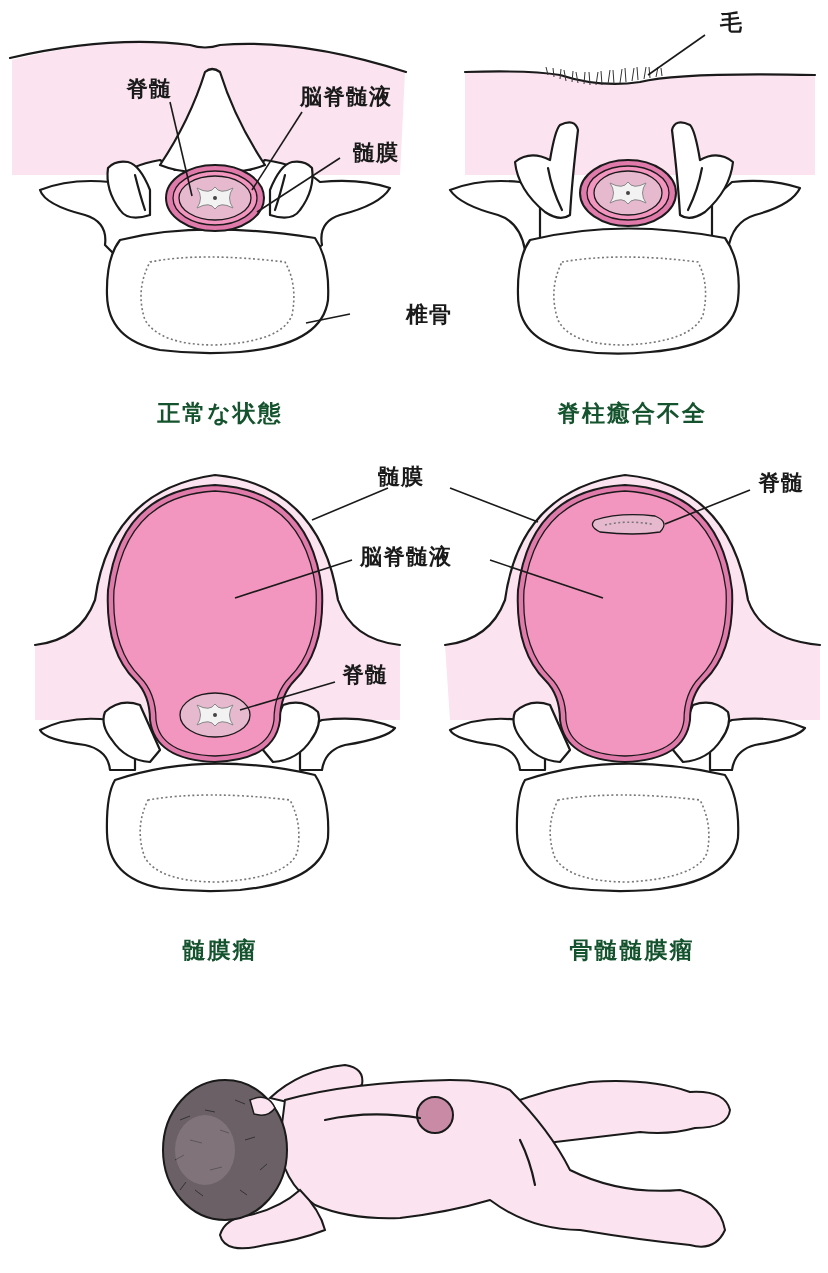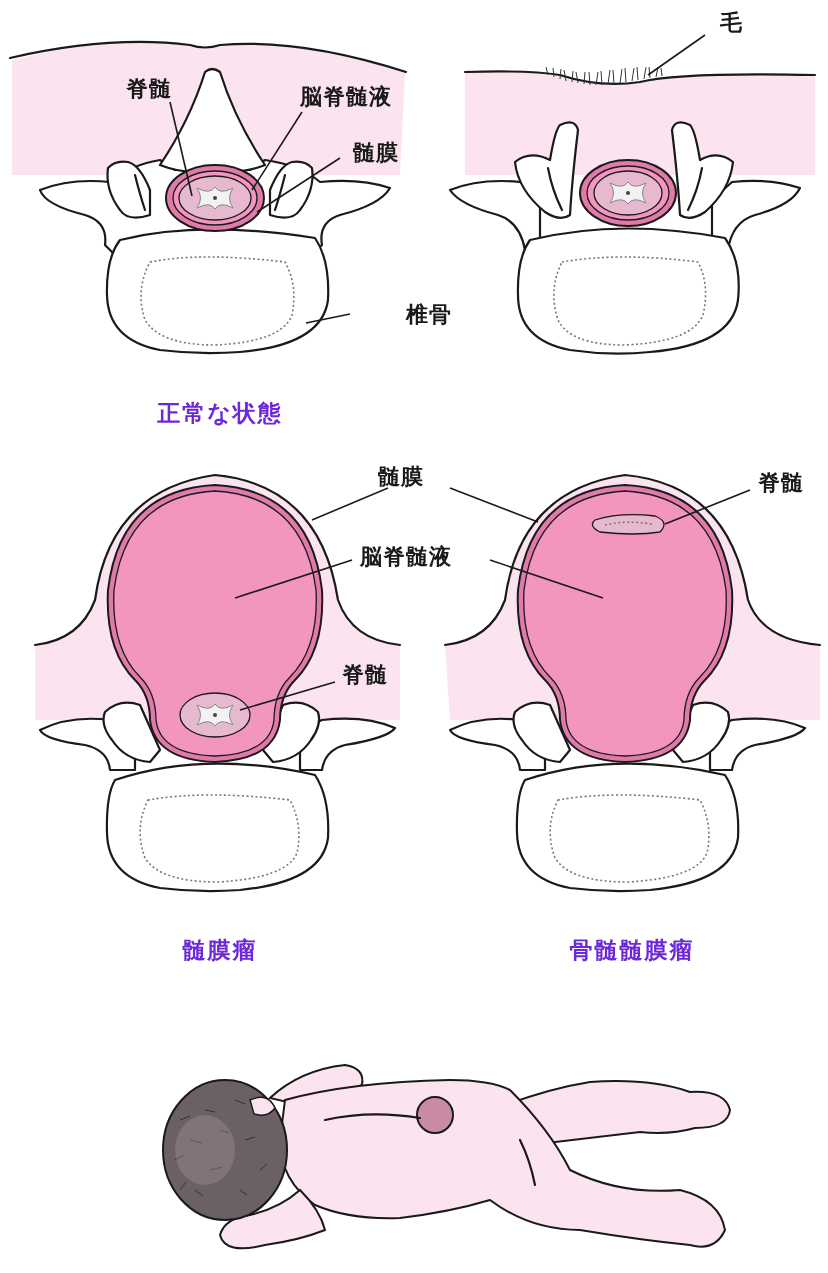--- a/index.html
+++ b/index.html
@@ -2,21 +2,21 @@
 <html><head>
 <meta charset="utf-8">
 <style>
   html, body { margin: 0; padding: 0; background: #ffffff; }
   body { width: 828px; height: 1273px; position: relative; overflow: hidden;
          font-family: "DejaVu Sans", "Liberation Sans", sans-serif; }
   .panel { position: absolute; }
   .panel svg { position: absolute; left: 0; top: 0; overflow: visible; }
   .label { position: absolute; font-size: 22px; font-weight: bold; color: #1a1a1a;
            white-space: nowrap; letter-spacing: 1px; }
-  .caption { position: absolute; font-size: 23px; font-weight: bold; color: #6d28d9;
+  .caption { position: absolute; font-size: 23px; font-weight: bold; color: #14532d;
              white-space: nowrap; letter-spacing: 2px; transform: translateX(-50%); }
   .stroke { stroke: #1a1a1a; stroke-width: 2.2; fill: none; stroke-linejoin: round; stroke-linecap: round; }
   .bone { fill: #ffffff; stroke: #1a1a1a; stroke-width: 2.2; stroke-linejoin: round; }
   .dots { fill: none; stroke: #777; stroke-width: 1.6; stroke-dasharray: 2 2.5; }
   .leader { stroke: #1a1a1a; stroke-width: 1.6; fill: none; }
 </style>
 </head>
 <body>
 
 <div class="panel" style="left:0;top:0;width:420px;height:440px;">
@@ -96,20 +96,21 @@
     <path class="bone" d="M110,240 Q200,218 305,238 Q322,262 318,300 Q312,345 230,352 Q190,356 150,350 Q98,340 98,295 Q97,258 110,240 Z"></path>
     <path class="dots" d="M142,262 Q200,252 278,262 Q290,285 283,315 Q272,342 205,345 Q150,345 138,320 Q128,290 142,262 Z"></path>
 
     <ellipse cx="208" cy="193" rx="48" ry="33" fill="#e07aaa" stroke="#1a1a1a" stroke-width="2"></ellipse>
     <ellipse cx="208" cy="193" rx="41" ry="27" fill="#f396bf" stroke="#1a1a1a" stroke-width="1.3"></ellipse>
     <ellipse cx="208" cy="193" rx="34" ry="22" fill="#e6b9cf" stroke="#1a1a1a" stroke-width="1.3"></ellipse>
     <path d="M190,183 Q203,190 208,182 Q213,190 226,183 Q219,193 226,203 Q213,196 208,204 Q203,196 190,203 Q197,193 190,183 Z" fill="#f2f2f2" stroke="#888" stroke-width="1"></path>
     <circle cx="208" cy="193" r="2" fill="#444"></circle>
   </svg>
   <div class="label" style="left:300px;top:8px;">毛</div>
+  <div class="caption" style="left:212px;top:398px;">脊柱癒合不全</div>
 </div>
 
 <div class="panel" style="left:0;top:450px;width:420px;height:520px;">
   <svg width="420" height="520">
 
     <path d="M35,195 Q80,190 95,150 Q110,40 215,25 Q320,35 338,150 Q352,190 400,195 L400,270 L35,270 Z" fill="#fbe3ef"></path>
     <path class="stroke" d="M35,195 Q80,190 95,150 Q110,40 215,25 Q320,35 338,150 Q352,190 400,195"></path>
 
     <path class="bone" d="M40,280 Q70,265 110,270 L135,280 L135,320 L110,320 Q108,300 85,295 Q45,290 40,280 Z"></path>
     <path class="bone" d="M395,278 Q365,265 322,270 L300,280 L300,320 L322,320 Q325,300 345,295 Q388,288 395,278 Z"></path>

